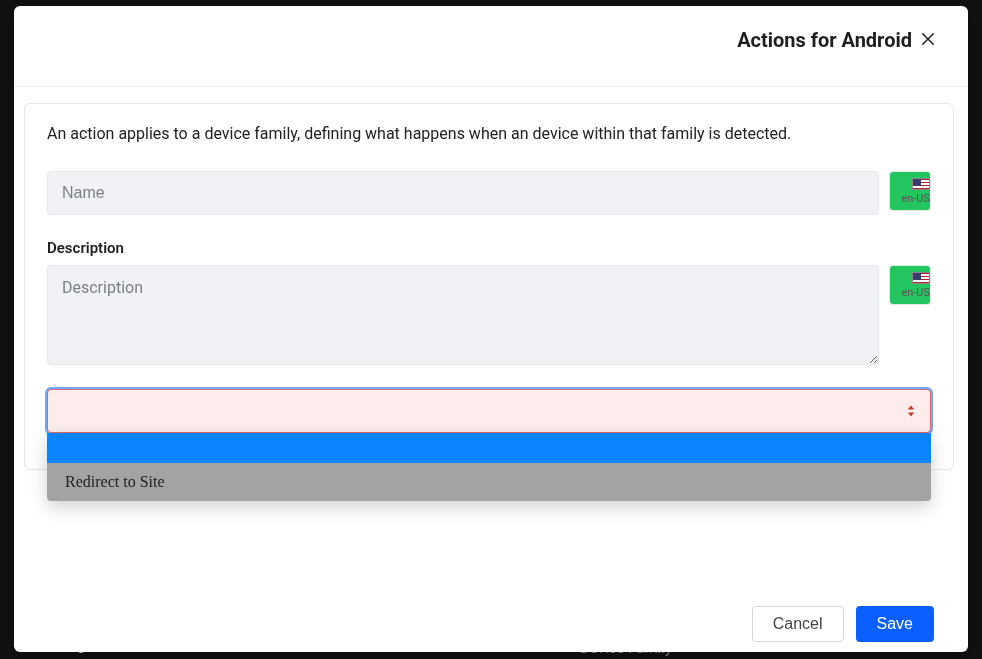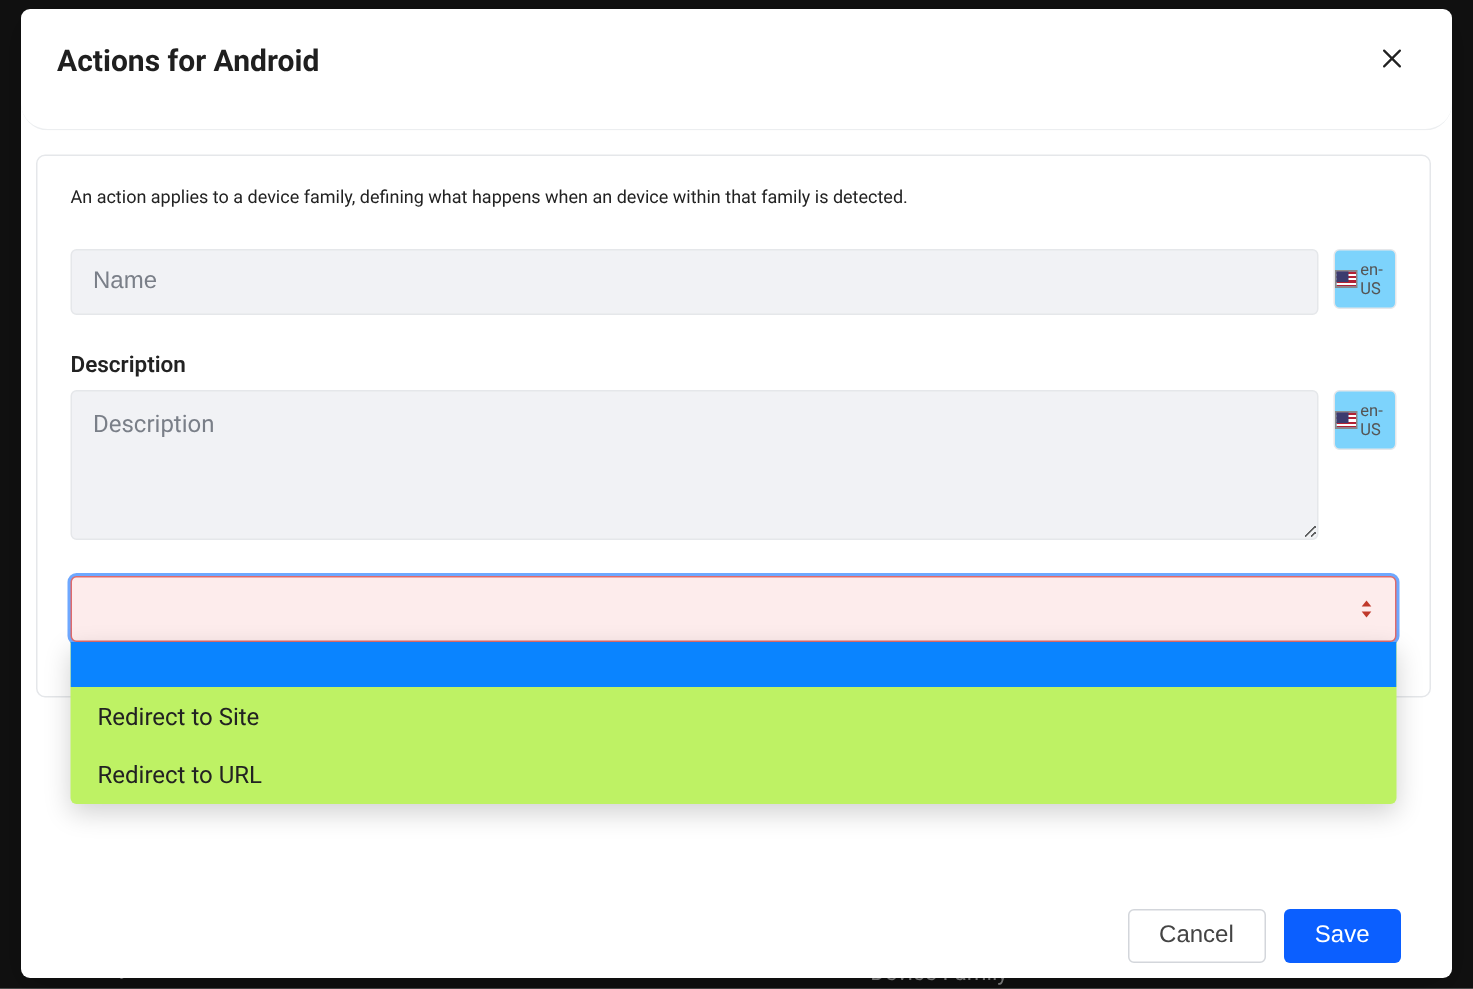--- a/index.html
+++ b/index.html
@@ -40,24 +40,23 @@
     border-radius: 6px;
     box-shadow: 0 6px 24px rgba(0,0,0,0.25);
     display: flex;
     flex-direction: column;
     overflow: hidden;
   }
 
   .modal-header {
     display: flex;
     align-items: center;
-    justify-content: space-between;
+    justify-content: flex-end;
     padding: 18px 24px 30px 24px;
     border-bottom: 1px solid #eceef0;
-    border-radius: 18px;
   }
   .modal-title {
     font-size: 20px;
     font-weight: 700;
     color: #1f1f1f;
   }
   .close-btn {
     width: 32px; height: 32px;
     display: flex; align-items: center; justify-content: center;
     border: none; background: transparent; cursor: pointer;
@@ -79,21 +78,21 @@
   .modal-body-scroll::-webkit-scrollbar-button { background:#f0f0f2; height:14px; }
 
   .card {
     border: 1px solid #e5e7ea;
     border-radius: 6px;
     padding: 20px 22px 30px 22px;
     margin: 0 2px 30px 2px;
   }
 
   .intro {
-    font-size: 12px;
+    font-size: 16px;
     color: #222;
     margin-bottom: 28px;
   }
 
   .field { margin-bottom: 24px; }
   .field-label {
     font-size: 15px;
     font-weight: 600;
     color: #222;
     margin-bottom: 8px;
@@ -113,25 +112,25 @@
     color: #333;
     outline: none;
   }
   .text-input::placeholder, .textarea::placeholder { color: #7a7f88; }
   .textarea { min-height: 100px; resize: both; font-family: inherit; }
 
   .locale-badge {
     width: 42px; height: 40px;
     border: 1px solid #e5e7ea;
     border-radius: 4px;
-    display: flex; flex-direction: row;
-    align-items: center; justify-content: center;
+    display: flex; flex-direction: column;
+    align-items: flex-end; justify-content: center;
     font-size: 11px; color: #555;
     gap: 2px;
-    background: #7dd3fc;
+    background: #22c55e;
     cursor: pointer;
   }
   .flag-us {
     width: 18px; height: 12px;
     background: linear-gradient(to bottom,
       #b22234 0 15%, #fff 15% 30%, #b22234 30% 45%, #fff 45% 60%,
       #b22234 60% 75%, #fff 75% 90%, #b22234 90% 100%);
     position: relative;
     border: 0.5px solid #888;
   }
@@ -163,25 +162,26 @@
     color: #c0392b;
     font-size: 14px;
     pointer-events:none;
   }
   .type-caret svg { width:12px; height:16px; display:block; }
 
   .dropdown {
     position: absolute;
     left: 0; right: 0;
     top: 44px;
-    background: #bef264;
+    background: #a3a3a3;
     border-radius: 0 0 4px 4px;
     box-shadow: 0 6px 18px rgba(0,0,0,0.18);
     overflow: hidden;
     z-index: 20;
+    font-family: Liberation Serif, serif;
   }
   .dropdown-item {
     padding: 10px 18px;
     font-size: 16px;
     color: #222;
     cursor: pointer;
   }
   .dropdown-item.selected {
     background: #0a84ff;
     height: 30px;
@@ -275,23 +275,20 @@
             </svg>
           </span>
 
           <div class="dropdown">
             <div class="dropdown-item selected">
               <span></span>
             </div>
             <div class="dropdown-item">
               <span>Redirect to Site</span>
             </div>
-            <div class="dropdown-item">
-              <span>Redirect to URL</span>
-            </div>
           </div>
         </div>
       </div>
 
     </div>
   </div>
 
   <div class="modal-footer">
     <button class="btn btn-secondary">Cancel</button>
     <button class="btn btn-primary">Save</button>

